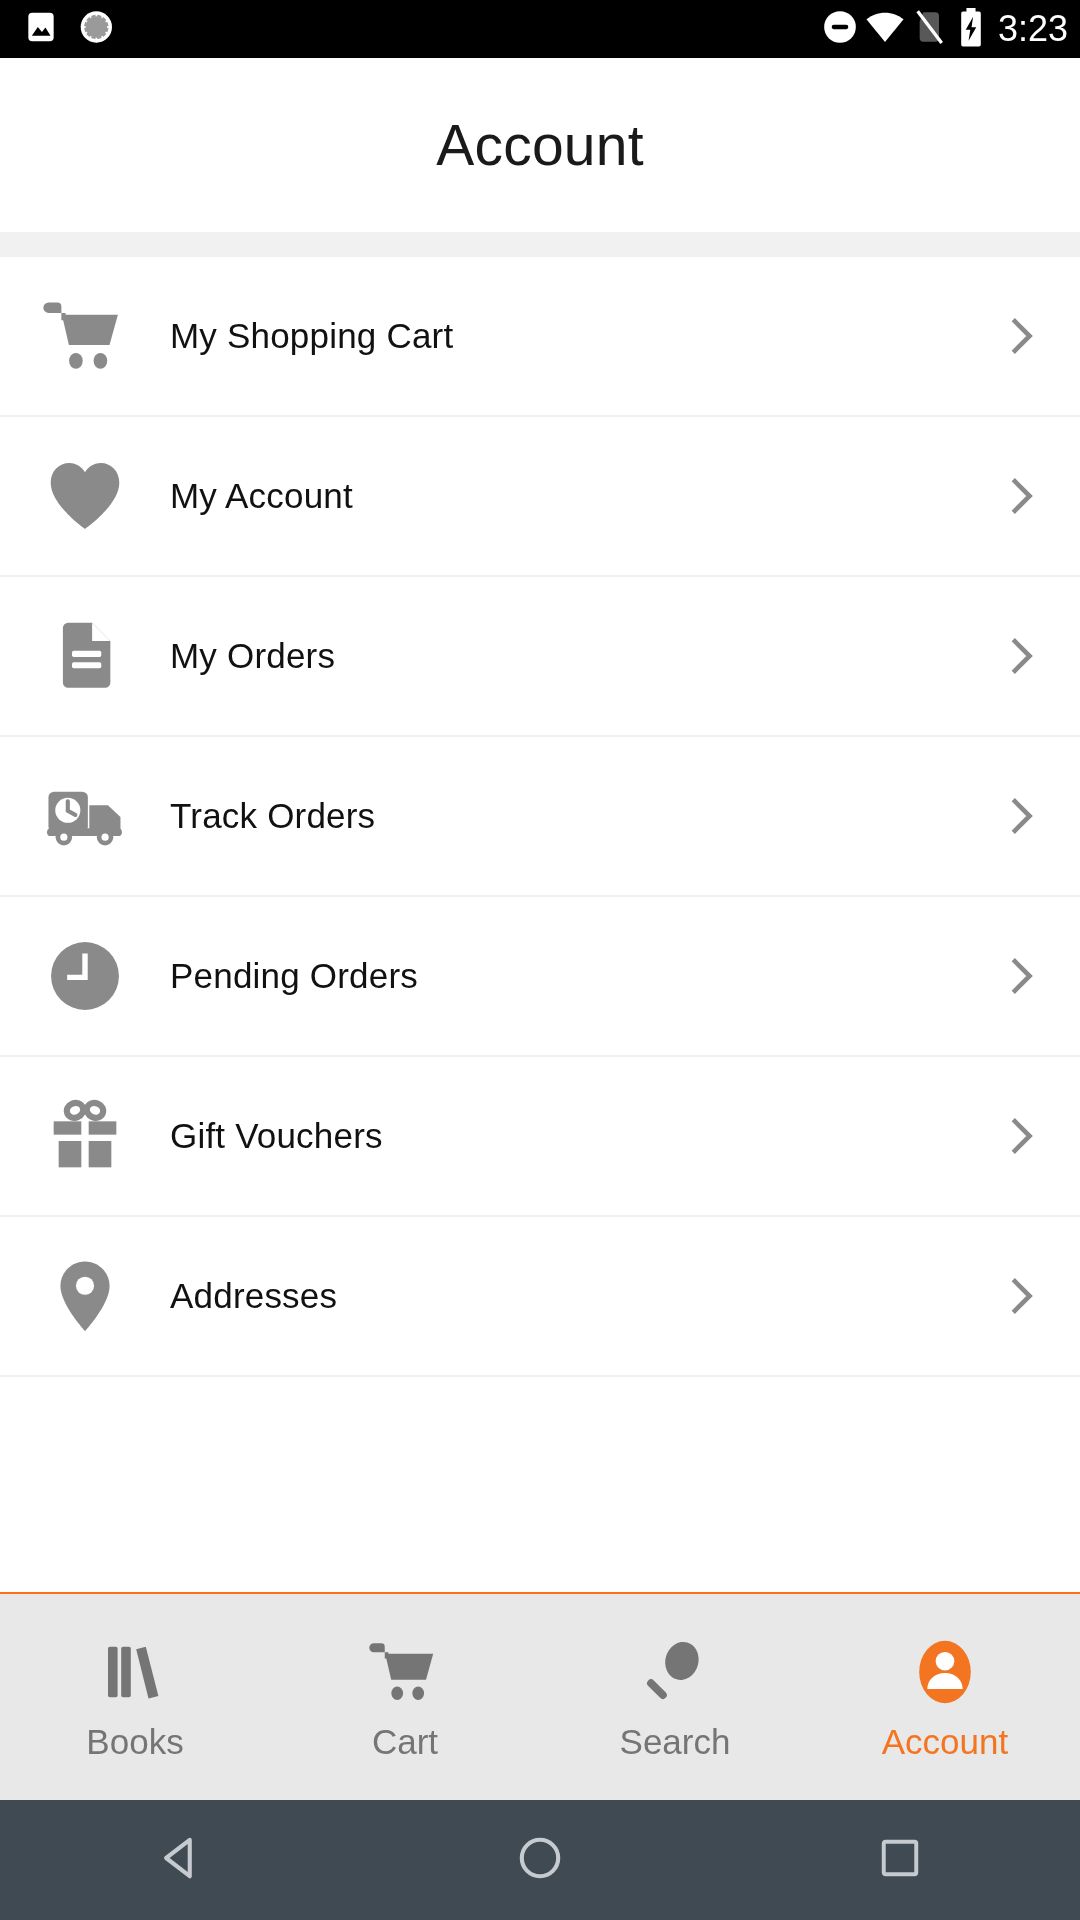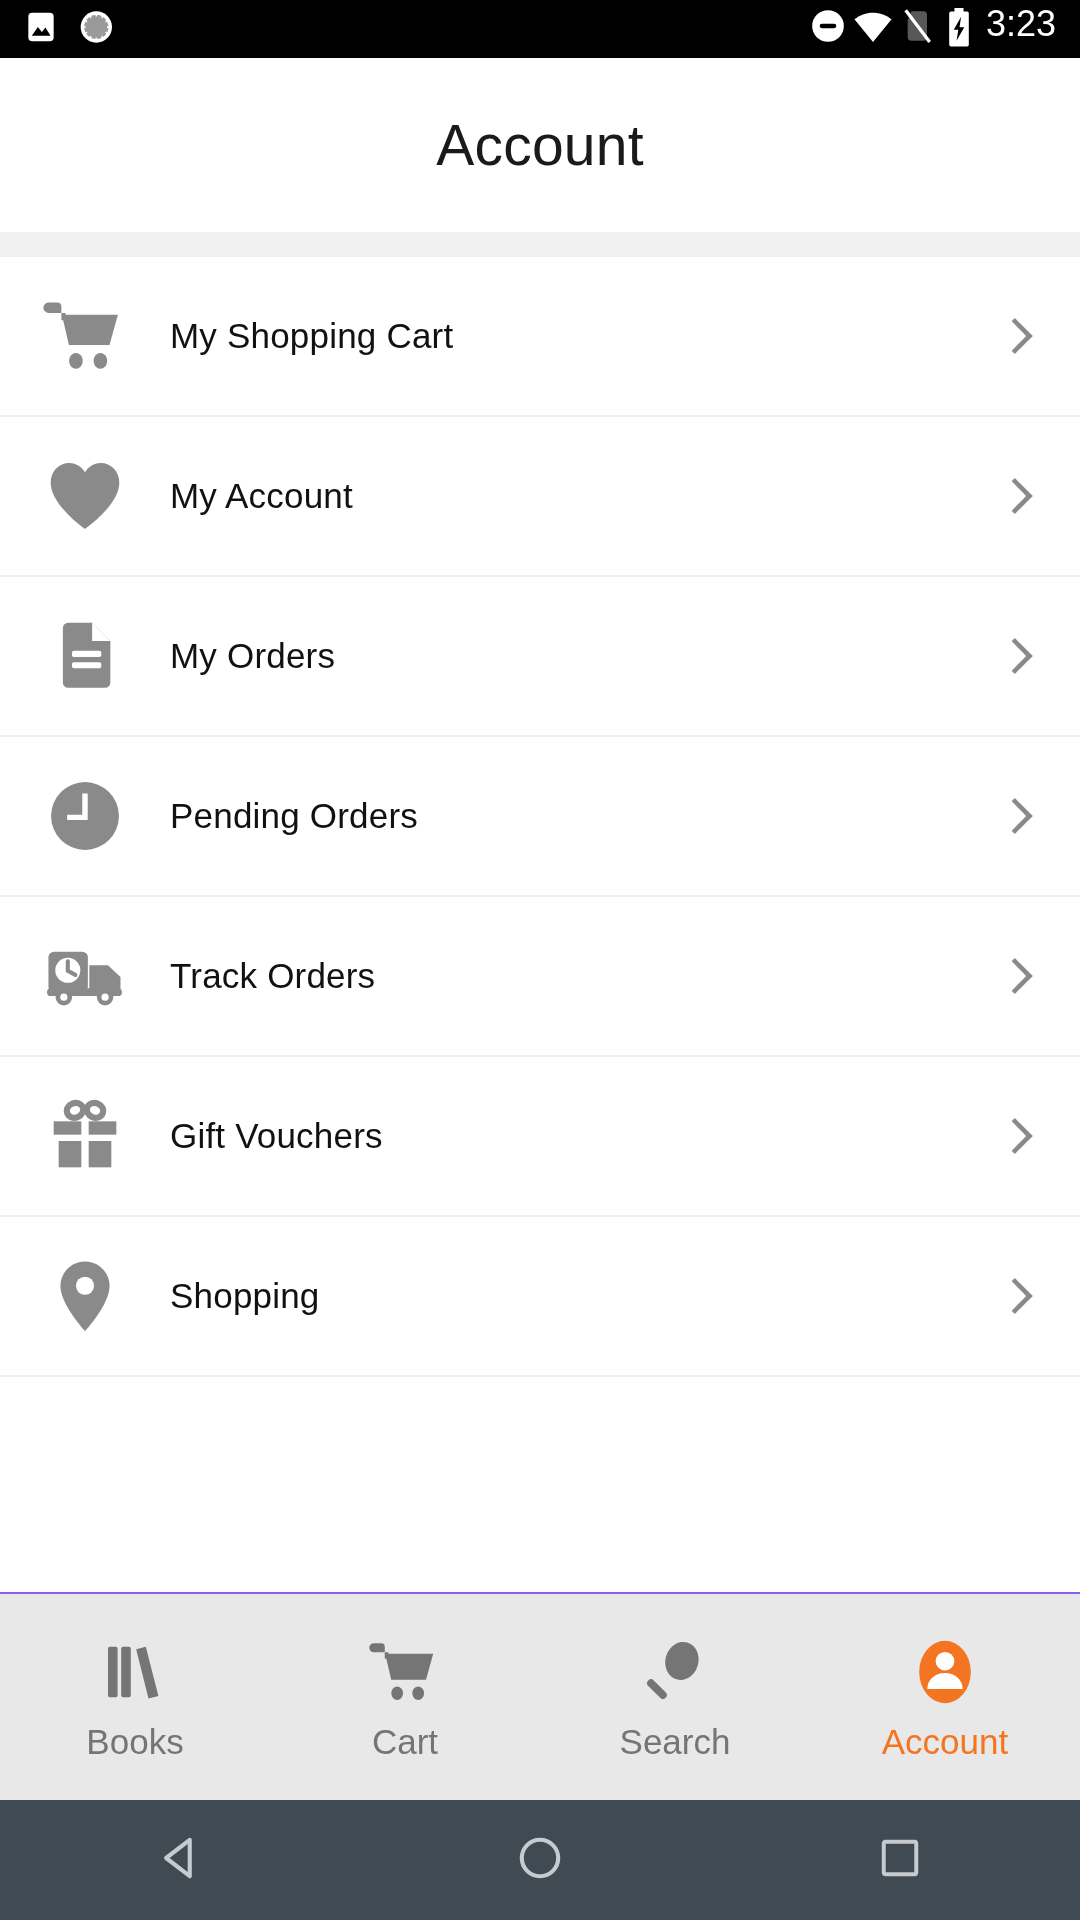--- a/index.html
+++ b/index.html
@@ -12,21 +12,21 @@
   body { position:relative; }
 
   
   .statusbar{
     position:absolute; top:0; left:0;
     width:1080px; height:58px;
     background:#000000;
     display:flex; align-items:center;
   }
   .sb-left{ display:flex; align-items:center; gap:18px; padding-left:22px; }
-  .sb-right{ margin-left:auto; display:flex; align-items:flex-start; gap:4px; padding-right:24px; }
+  .sb-right{ margin-left:auto; display:flex; align-items:center; gap:4px; padding-right:12px; }
   .sb-clock{
     color:#ffffff; font-size:36px; font-weight:400;
     letter-spacing:0px; line-height:1; padding-left:6px;
   }
 
   
   .header{
     position:absolute; top:58px; left:0;
     width:1080px; height:174px;
     background:#ffffff;
@@ -70,21 +70,21 @@
     width:120px; min-width:120px;
     display:flex; align-items:center; justify-content:center;
   }
 
   
   .tabbar{
     position:absolute; bottom:120px; left:0;
     width:1080px; height:208px;
     background:#e8e8e8;
     display:flex; align-items:center;
-    border-top:2px solid #8b5cf6;
+    border-top:2px solid #f97316;
   }
   .tab{
     flex:1; height:100%;
     display:flex; flex-direction:column;
     align-items:center; justify-content:center;
     gap:14px;
   }
   .tab-ico{ height:76px; display:flex; align-items:flex-end; justify-content:center; }
   .tab-label{ font-size:35px; color:#757575; font-weight:400; }
   .tab.active .tab-label{ color:#f47521; }
@@ -210,35 +210,20 @@
     <div class="row-label">My Orders</div>
     <div class="row-chevron">
       <svg width="46" height="46" viewBox="0 0 24 24">
         <polyline points="8.5,3.5 17,12 8.5,20.5" fill="none" stroke="#8a8a8a" stroke-width="2.4"></polyline>
       </svg>
     </div>
   </div>
 
   <div class="row">
     <div class="row-icon">
-      <svg width="84" height="84" viewBox="0 0 24 24">
-        <circle cx="12" cy="12" r="9.7" fill="#8a8a8a"></circle>
-        <polyline points="12,5.6 12,12.4 6.9,12.4" fill="none" stroke="#ffffff" stroke-width="1.55" stroke-linecap="butt"></polyline>
-      </svg>
-    </div>
-    <div class="row-label">Pending Orders</div>
-    <div class="row-chevron">
-      <svg width="46" height="46" viewBox="0 0 24 24">
-        <polyline points="8.5,3.5 17,12 8.5,20.5" fill="none" stroke="#8a8a8a" stroke-width="2.4"></polyline>
-      </svg>
-    </div>
-  </div>
-
-  <div class="row">
-    <div class="row-icon">
       <svg width="86" height="86" viewBox="0 0 24 24">
         <rect x="1.8" y="5.2" width="11.0" height="11.4" rx="1.6" fill="#8a8a8a"></rect>
         <path d="M13.2 9.0 H18.4 L21.9 12.3 V16.6 H13.2 Z" fill="#8a8a8a"></path>
         <rect x="1.4" y="15.4" width="20.9" height="2.2" rx="1.1" fill="#8a8a8a"></rect>
         <circle cx="6.1" cy="17.9" r="2.3" fill="#8a8a8a"></circle>
         <circle cx="6.1" cy="17.9" r="1.0" fill="#ffffff"></circle>
         <circle cx="17.6" cy="17.9" r="2.3" fill="#8a8a8a"></circle>
         <circle cx="17.6" cy="17.9" r="1.0" fill="#ffffff"></circle>
         <circle cx="7.2" cy="10.4" r="3.5" fill="#ffffff"></circle>
         <polyline points="7.2,7.9 7.2,10.55 9.3,11.7" fill="none" stroke="#8a8a8a" stroke-width="1.15" stroke-linecap="round"></polyline>
@@ -247,20 +232,35 @@
     <div class="row-label">Track Orders</div>
     <div class="row-chevron">
       <svg width="46" height="46" viewBox="0 0 24 24">
         <polyline points="8.5,3.5 17,12 8.5,20.5" fill="none" stroke="#8a8a8a" stroke-width="2.4"></polyline>
       </svg>
     </div>
   </div>
 
   <div class="row">
     <div class="row-icon">
+      <svg width="84" height="84" viewBox="0 0 24 24">
+        <circle cx="12" cy="12" r="9.7" fill="#8a8a8a"></circle>
+        <polyline points="12,5.6 12,12.4 6.9,12.4" fill="none" stroke="#ffffff" stroke-width="1.55" stroke-linecap="butt"></polyline>
+      </svg>
+    </div>
+    <div class="row-label">Pending Orders</div>
+    <div class="row-chevron">
+      <svg width="46" height="46" viewBox="0 0 24 24">
+        <polyline points="8.5,3.5 17,12 8.5,20.5" fill="none" stroke="#8a8a8a" stroke-width="2.4"></polyline>
+      </svg>
+    </div>
+  </div>
+
+  <div class="row">
+    <div class="row-icon">
       <svg width="80" height="80" viewBox="0 0 24 24">
         <g fill="none" stroke="#8a8a8a" stroke-width="1.85">
           <ellipse cx="9.0" cy="4.3" rx="2.5" ry="2.2" transform="rotate(-22 9.0 4.3)"></ellipse>
           <ellipse cx="15.0" cy="4.3" rx="2.5" ry="2.2" transform="rotate(22 15.0 4.3)"></ellipse>
         </g>
         <rect x="2.6" y="7.6" width="18.8" height="4.3" fill="#8a8a8a"></rect>
         <rect x="4.1" y="13.0" width="15.8" height="8.4" fill="#8a8a8a"></rect>
         <rect x="10.9" y="7.0" width="2.2" height="15.0" fill="#ffffff"></rect>
         <rect x="2.2" y="11.6" width="19.6" height="1.9" fill="#ffffff"></rect>
       </svg>
@@ -273,21 +273,21 @@
     </div>
   </div>
 
   <div class="row">
     <div class="row-icon">
       <svg width="82" height="82" viewBox="0 0 24 24">
         <path d="M12 1.9 C8.0 1.9 4.8 5.1 4.8 9.1 C4.8 14.5 12 22.3 12 22.3 C12 22.3 19.2 14.5 19.2 9.1 C19.2 5.1 16.0 1.9 12 1.9 Z" fill="#8a8a8a"></path>
         <circle cx="12" cy="9.0" r="2.65" fill="#ffffff"></circle>
       </svg>
     </div>
-    <div class="row-label">Shopping</div>
+    <div class="row-label">Addresses</div>
     <div class="row-chevron">
       <svg width="46" height="46" viewBox="0 0 24 24">
         <polyline points="8.5,3.5 17,12 8.5,20.5" fill="none" stroke="#8a8a8a" stroke-width="2.4"></polyline>
       </svg>
     </div>
   </div>
 
 </div>
 
 <div class="tabbar">

